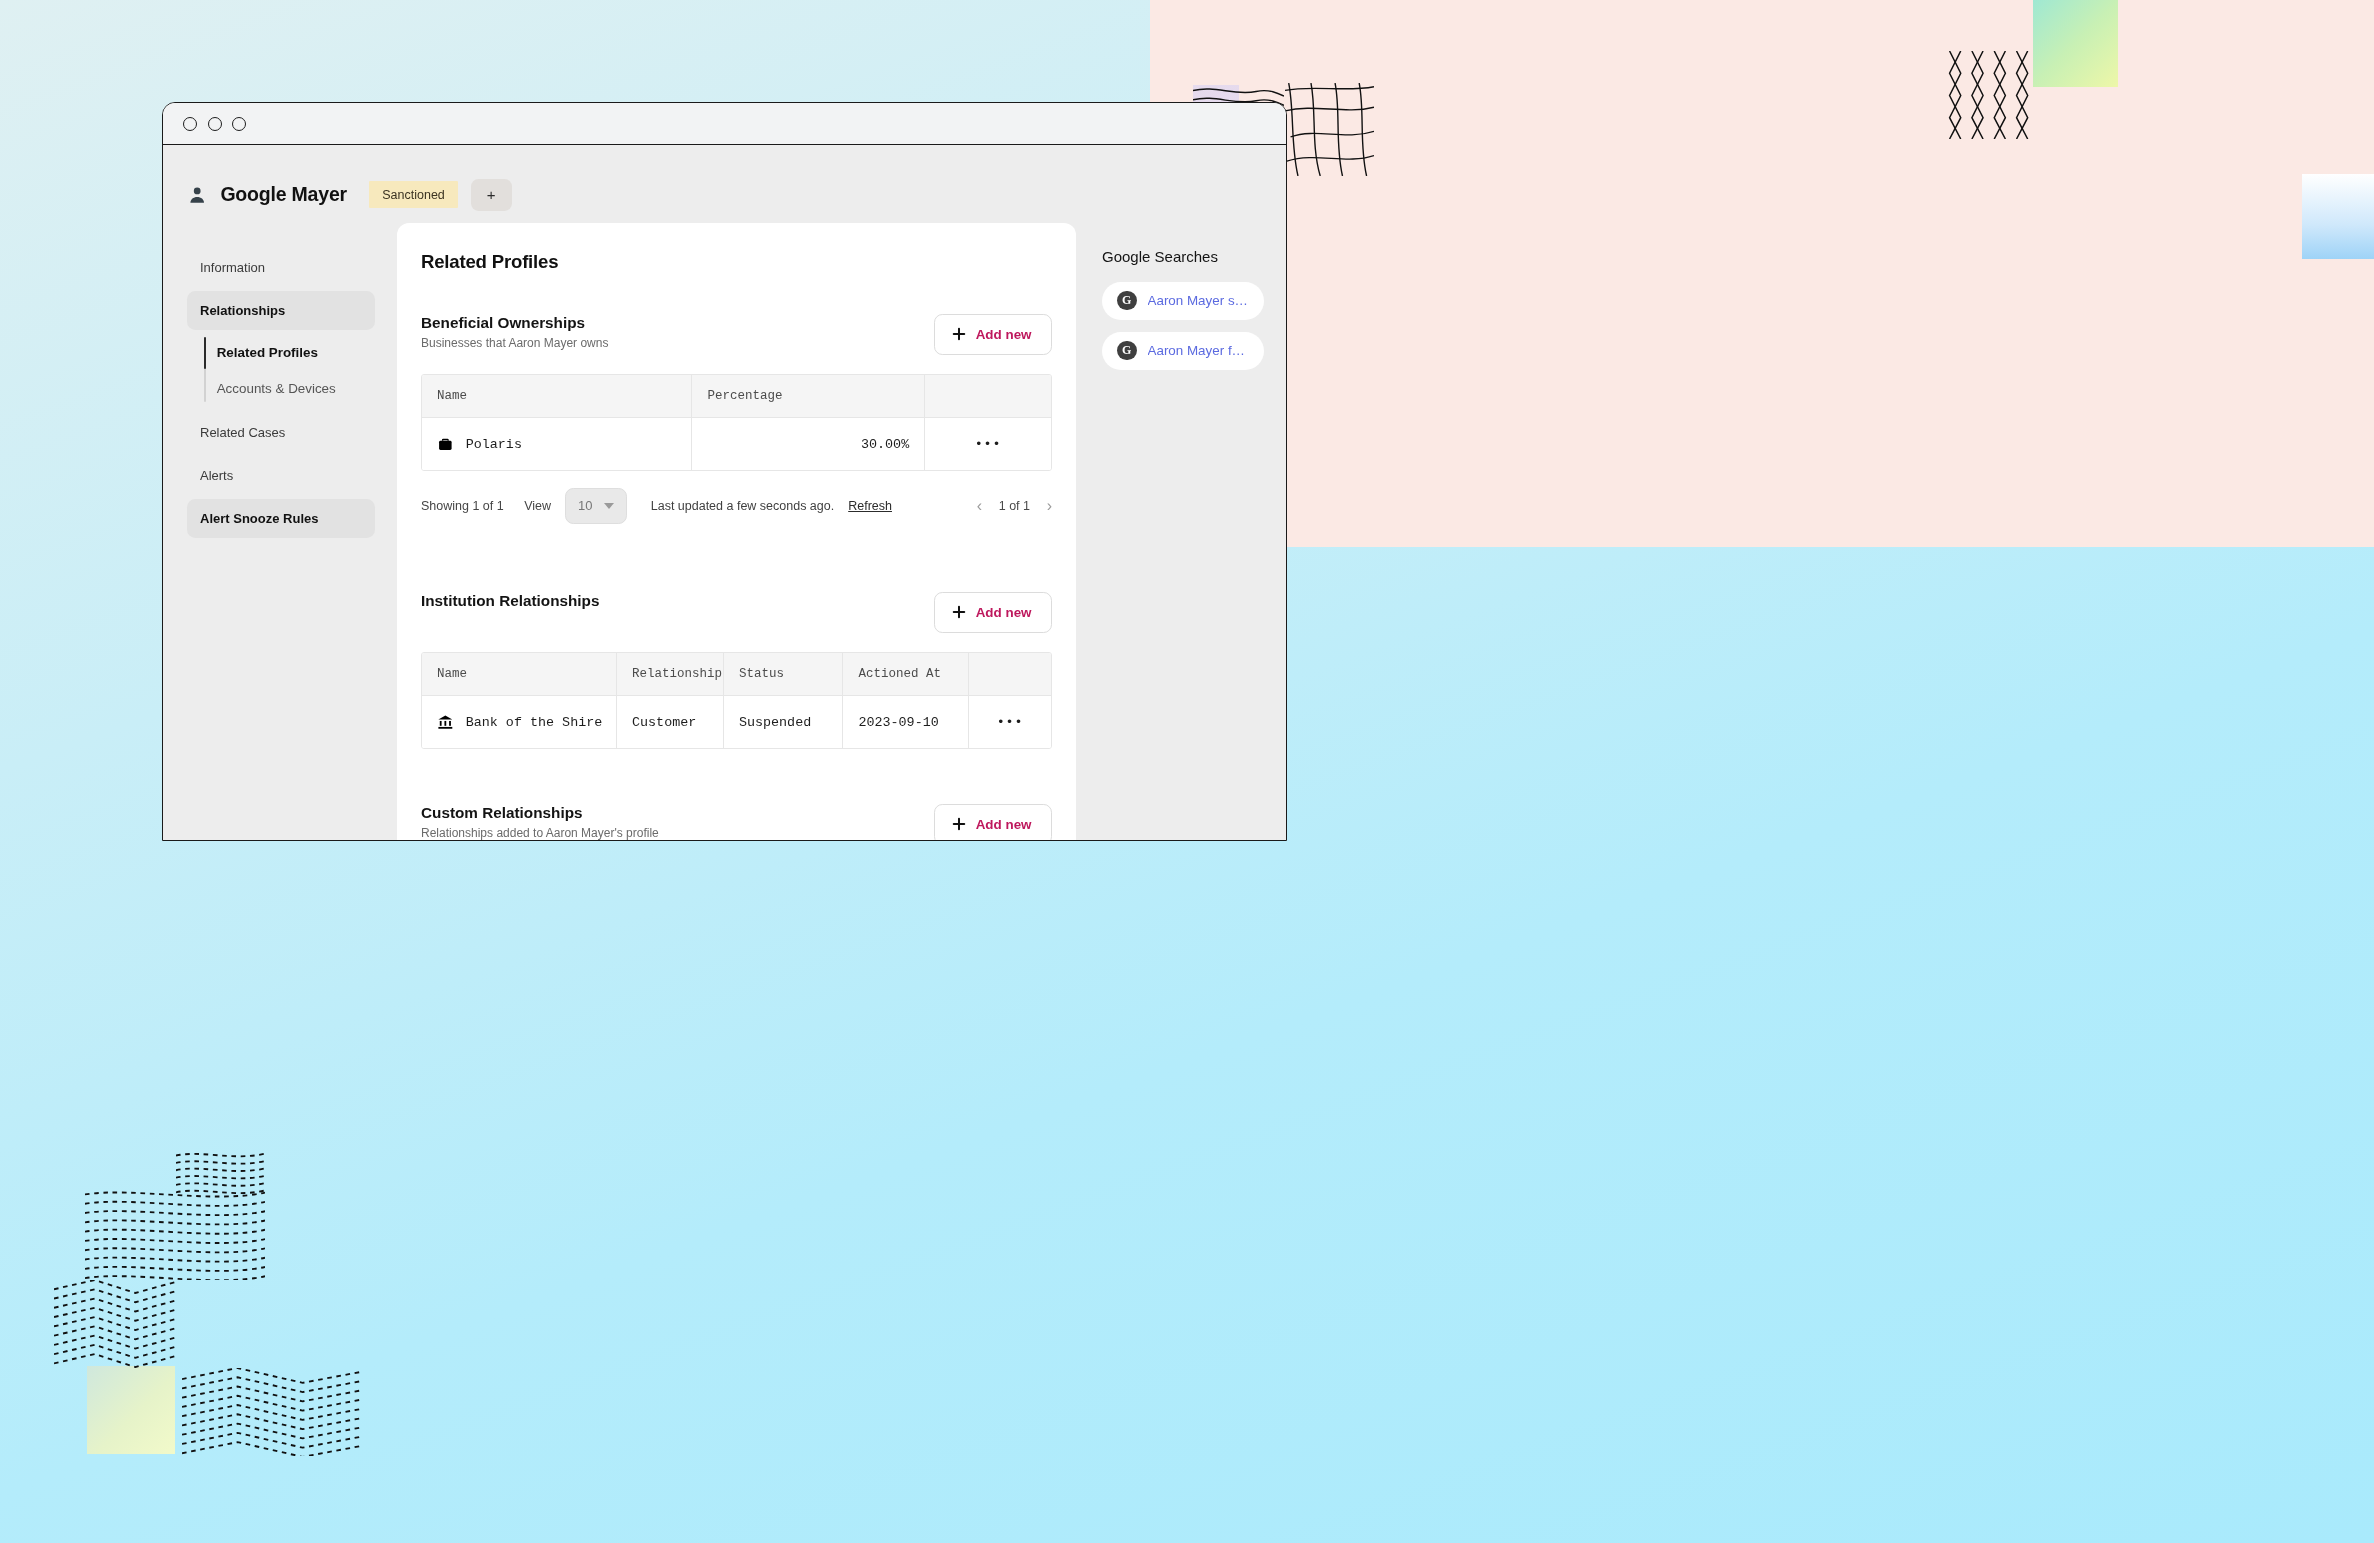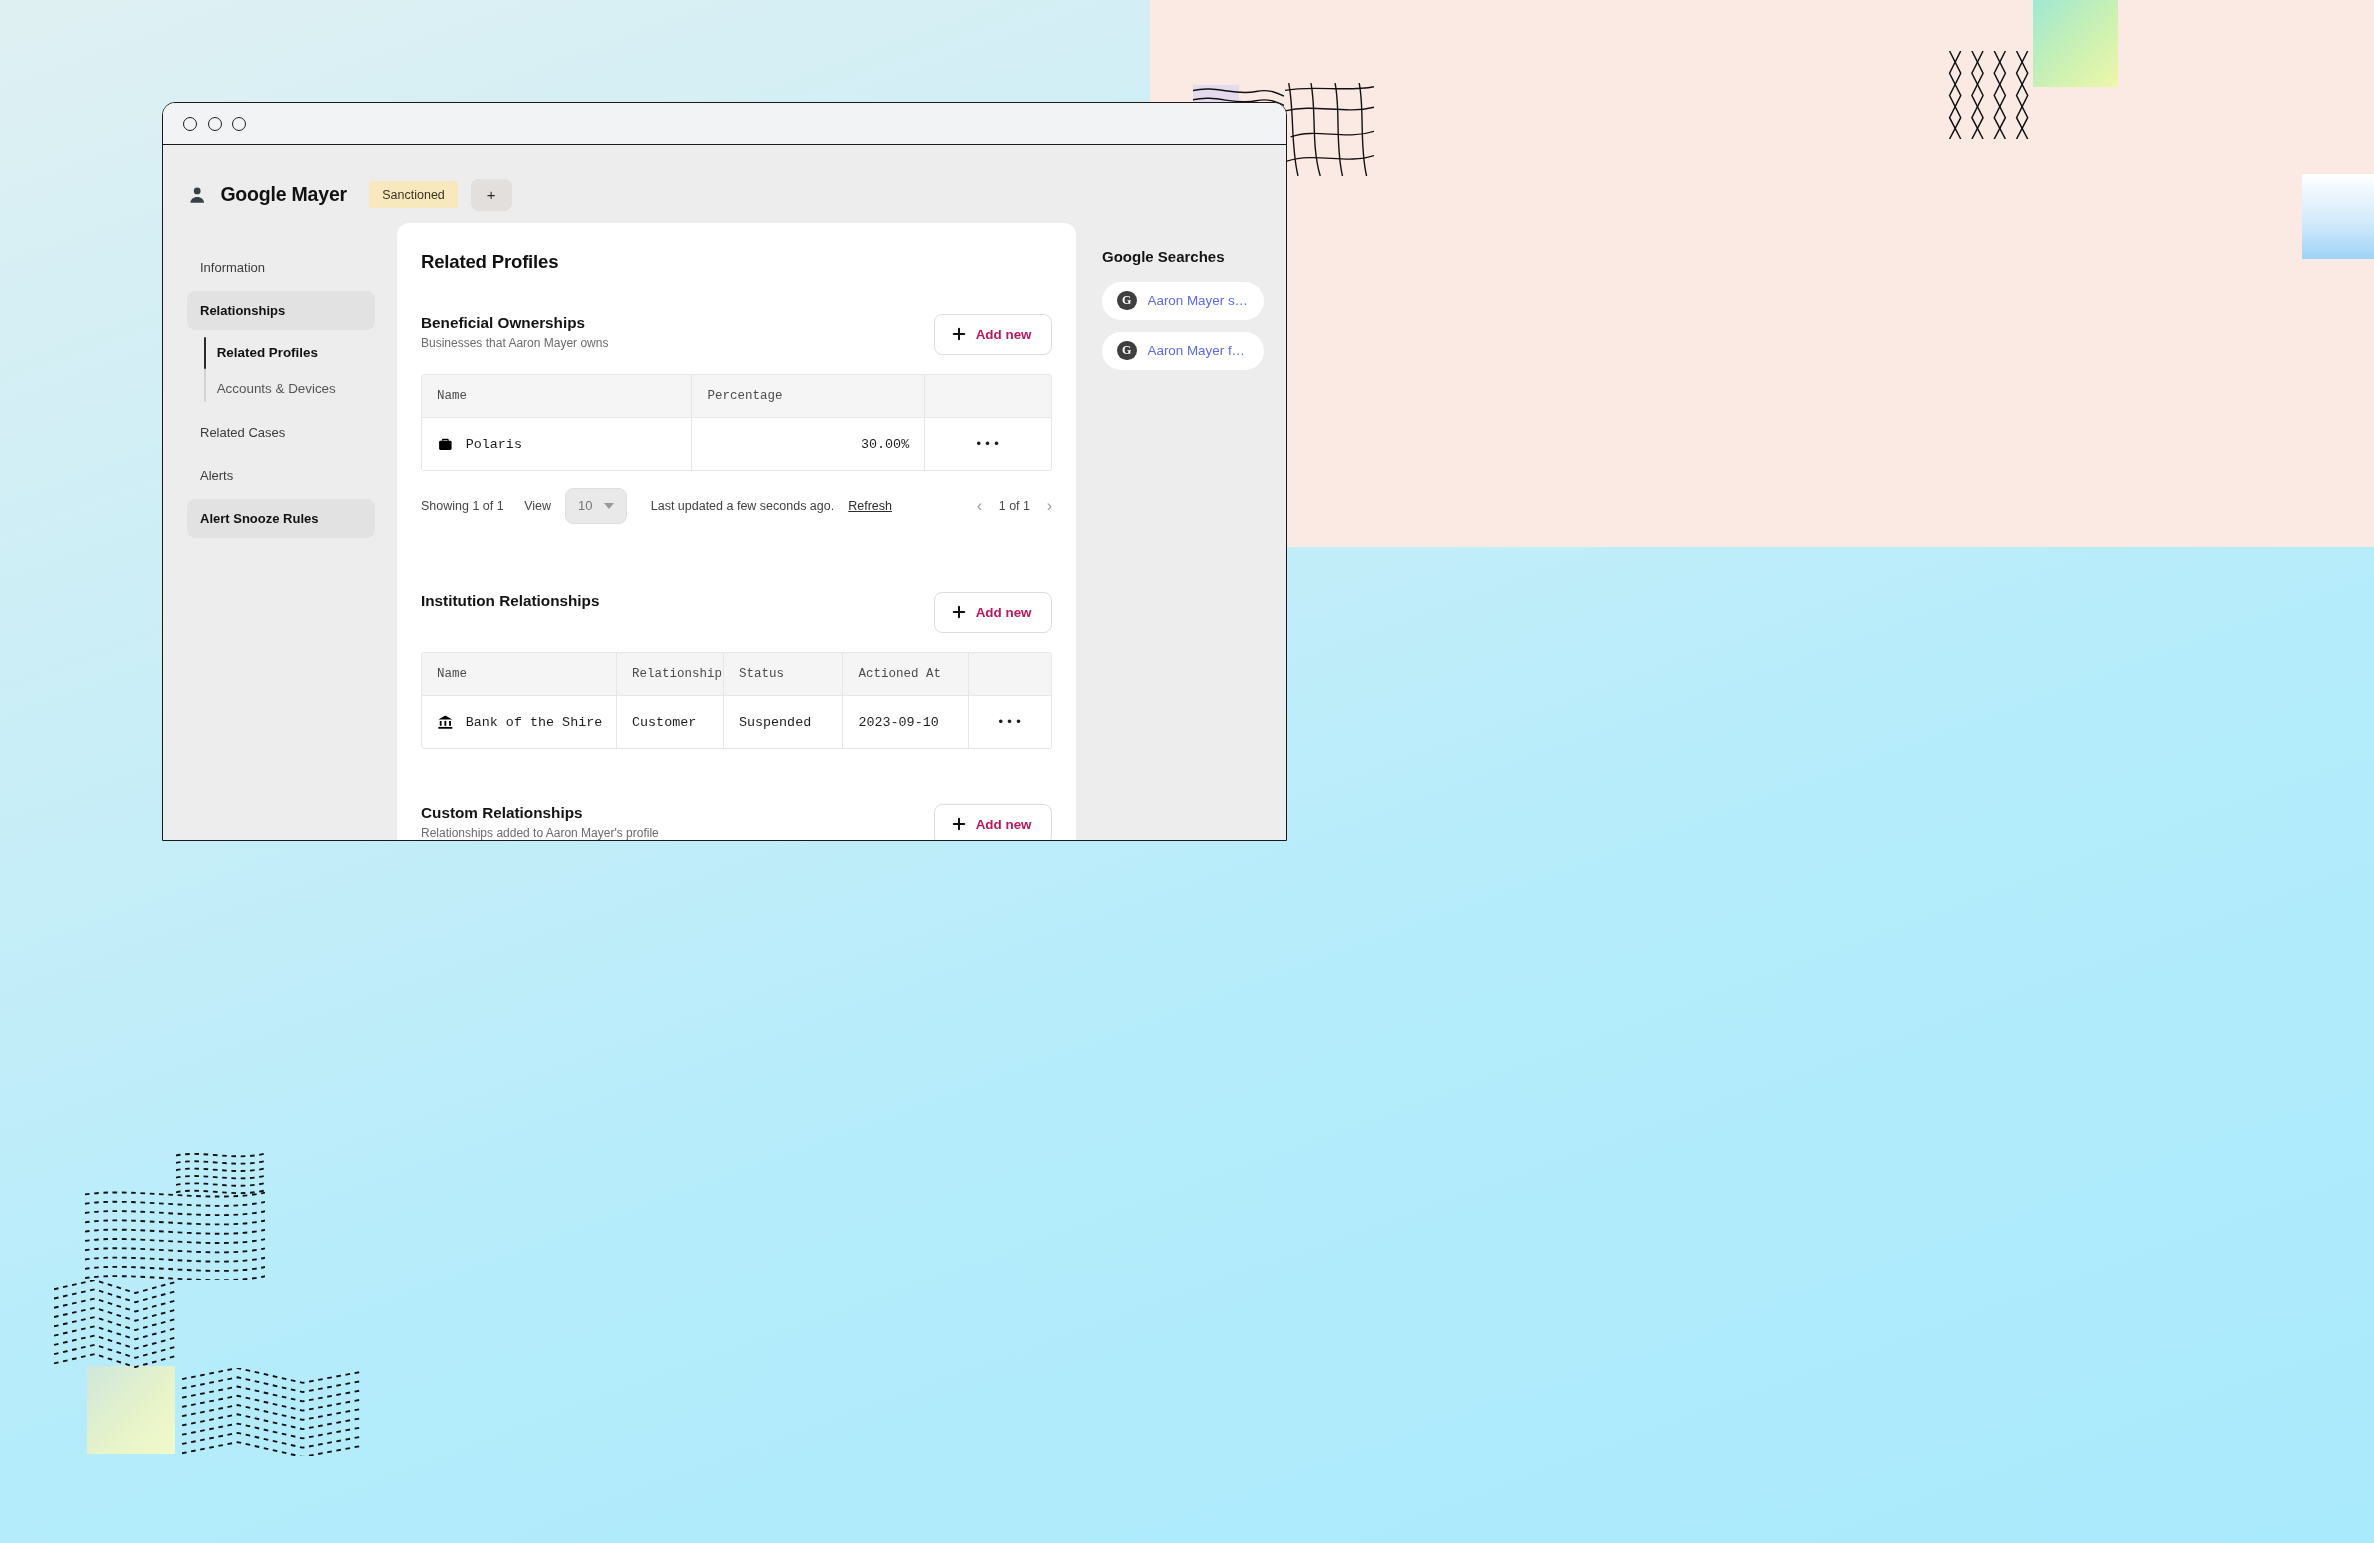--- a/index.html
+++ b/index.html
@@ -356,21 +356,21 @@
   .spacer-md { height: 45px; }
 
   
   .right-rail {
     width: 210px;
     flex: 0 0 210px;
     padding: 25px 22px 0 26px;
   }
   .rail-title {
     font-size: 15px;
-    font-weight: 700;
+    font-weight: 400;
     color: #141414;
     margin-bottom: 16.7px;
   }
   .search-chip {
     display: flex;
     align-items: center;
     gap: 11px;
     background: #fff;
     border-radius: 20.4px;
     padding: 9.3px 15px;

